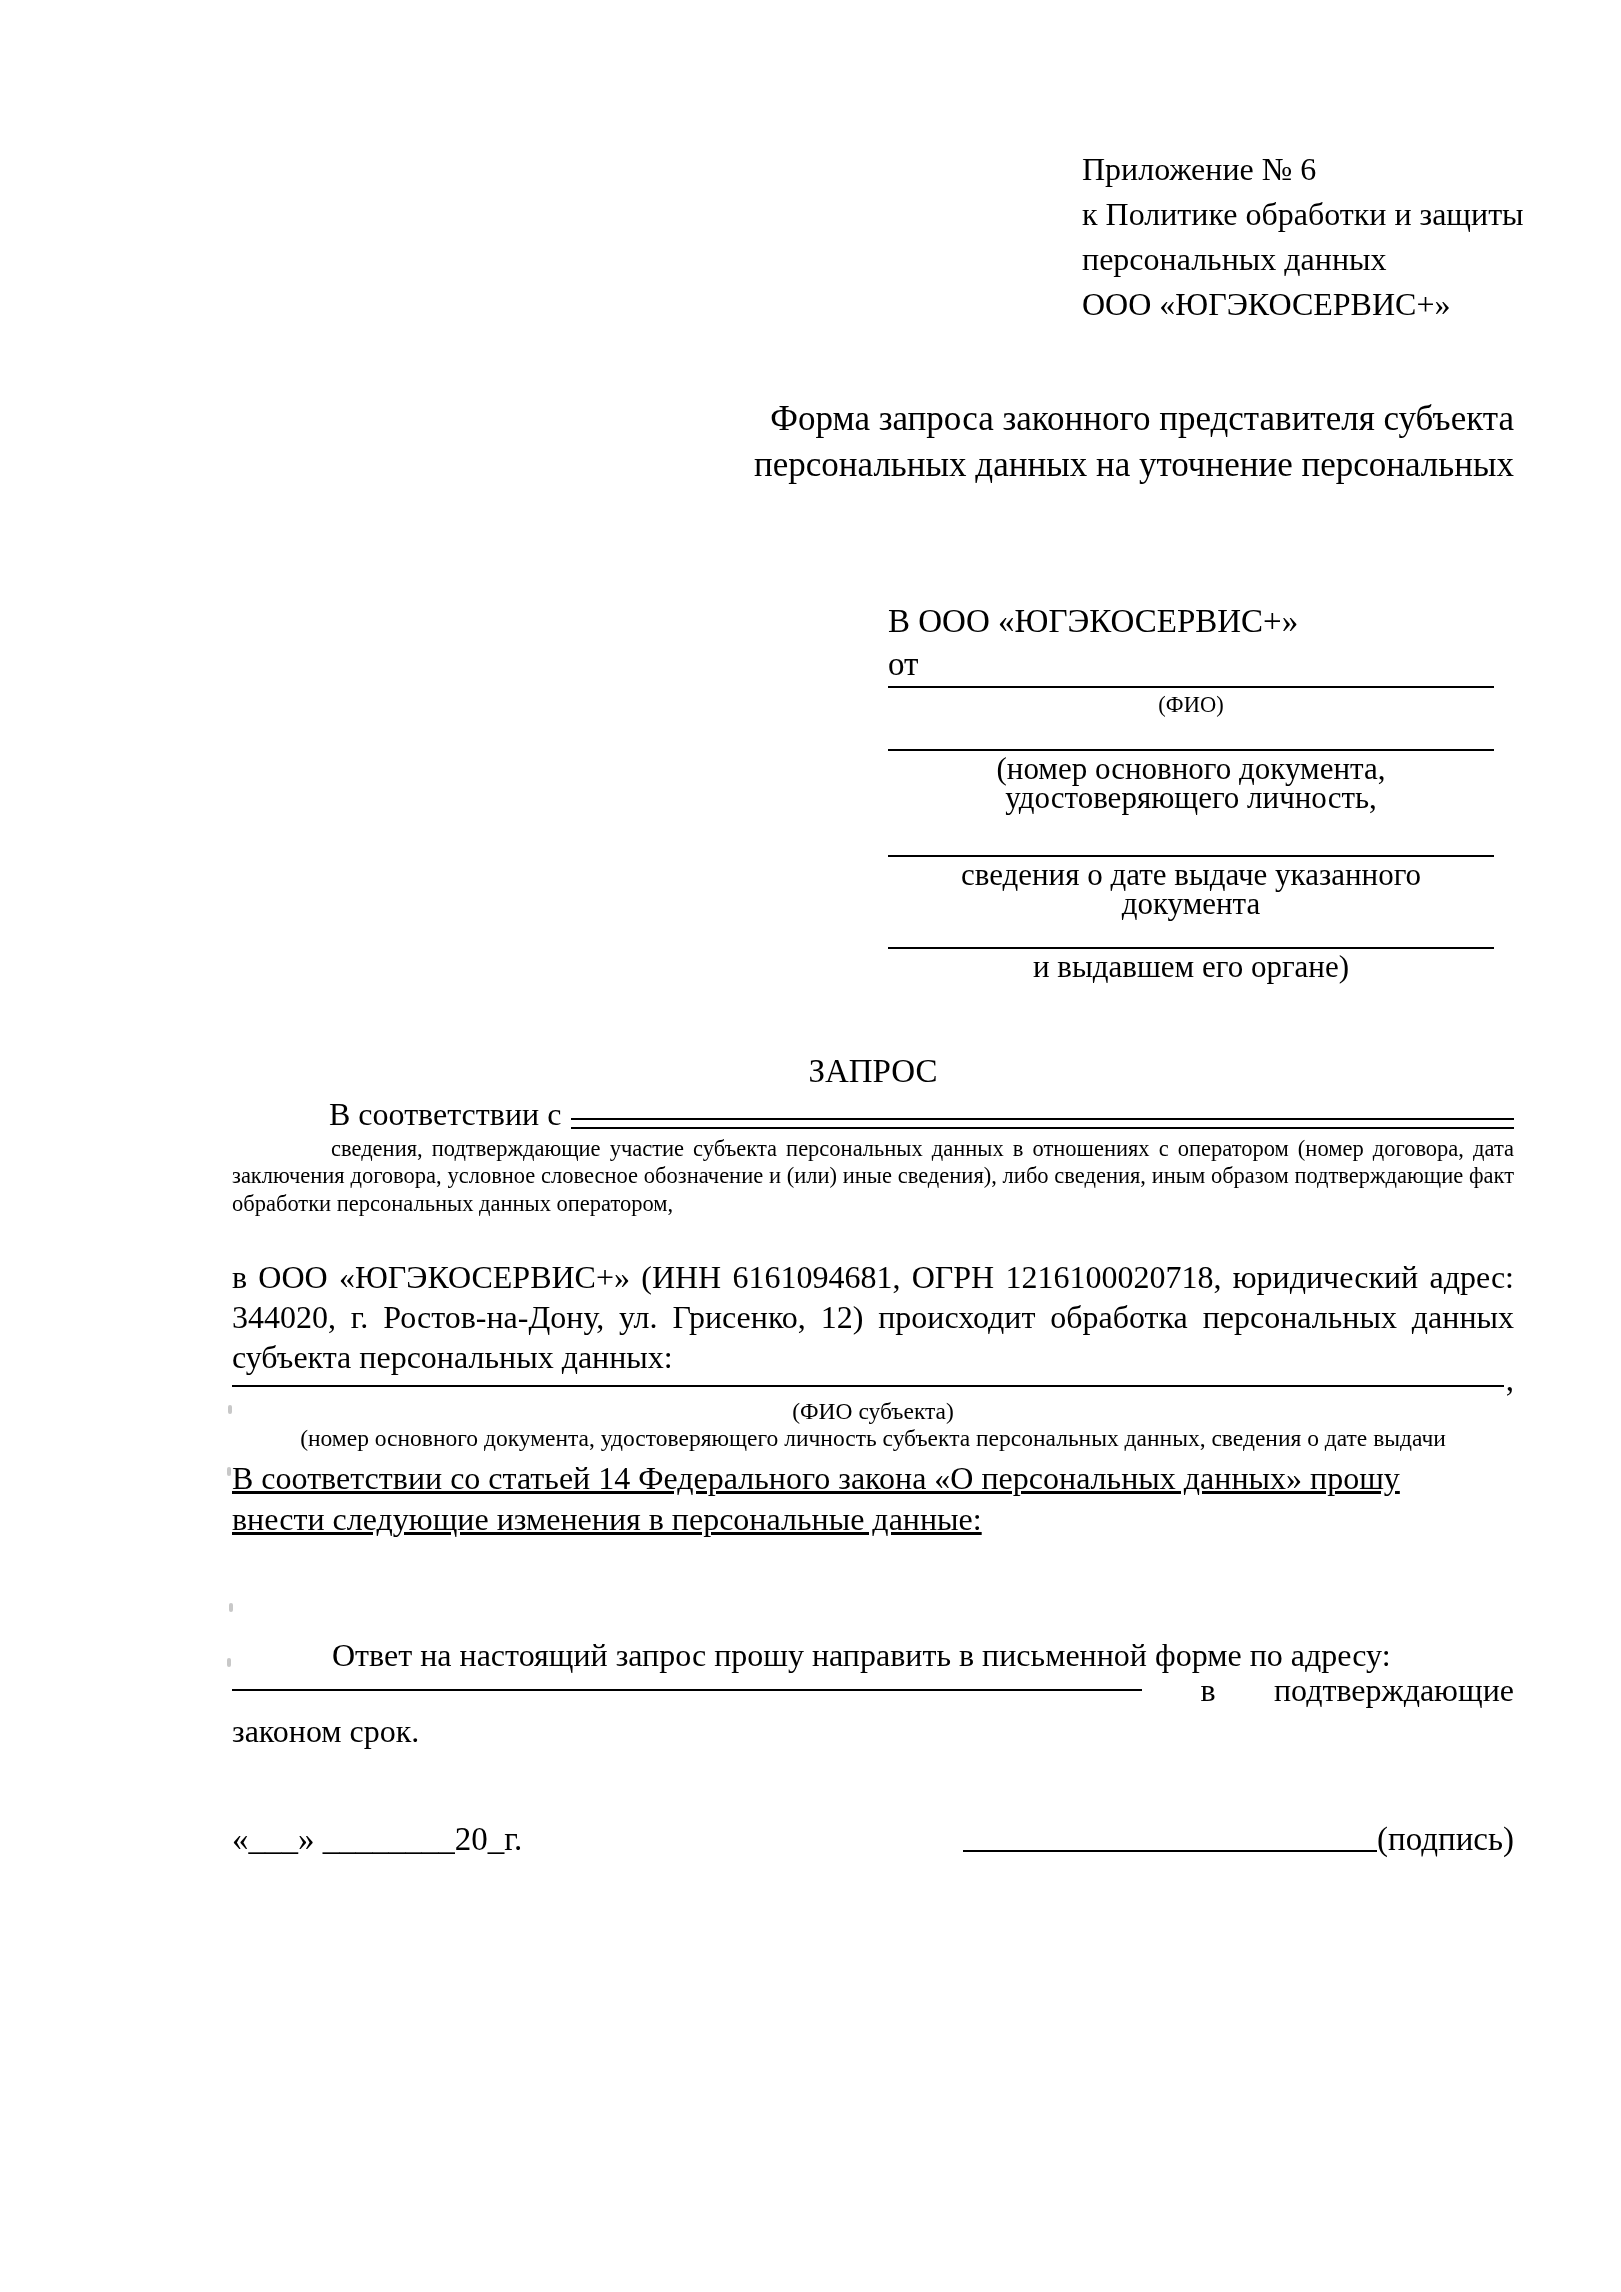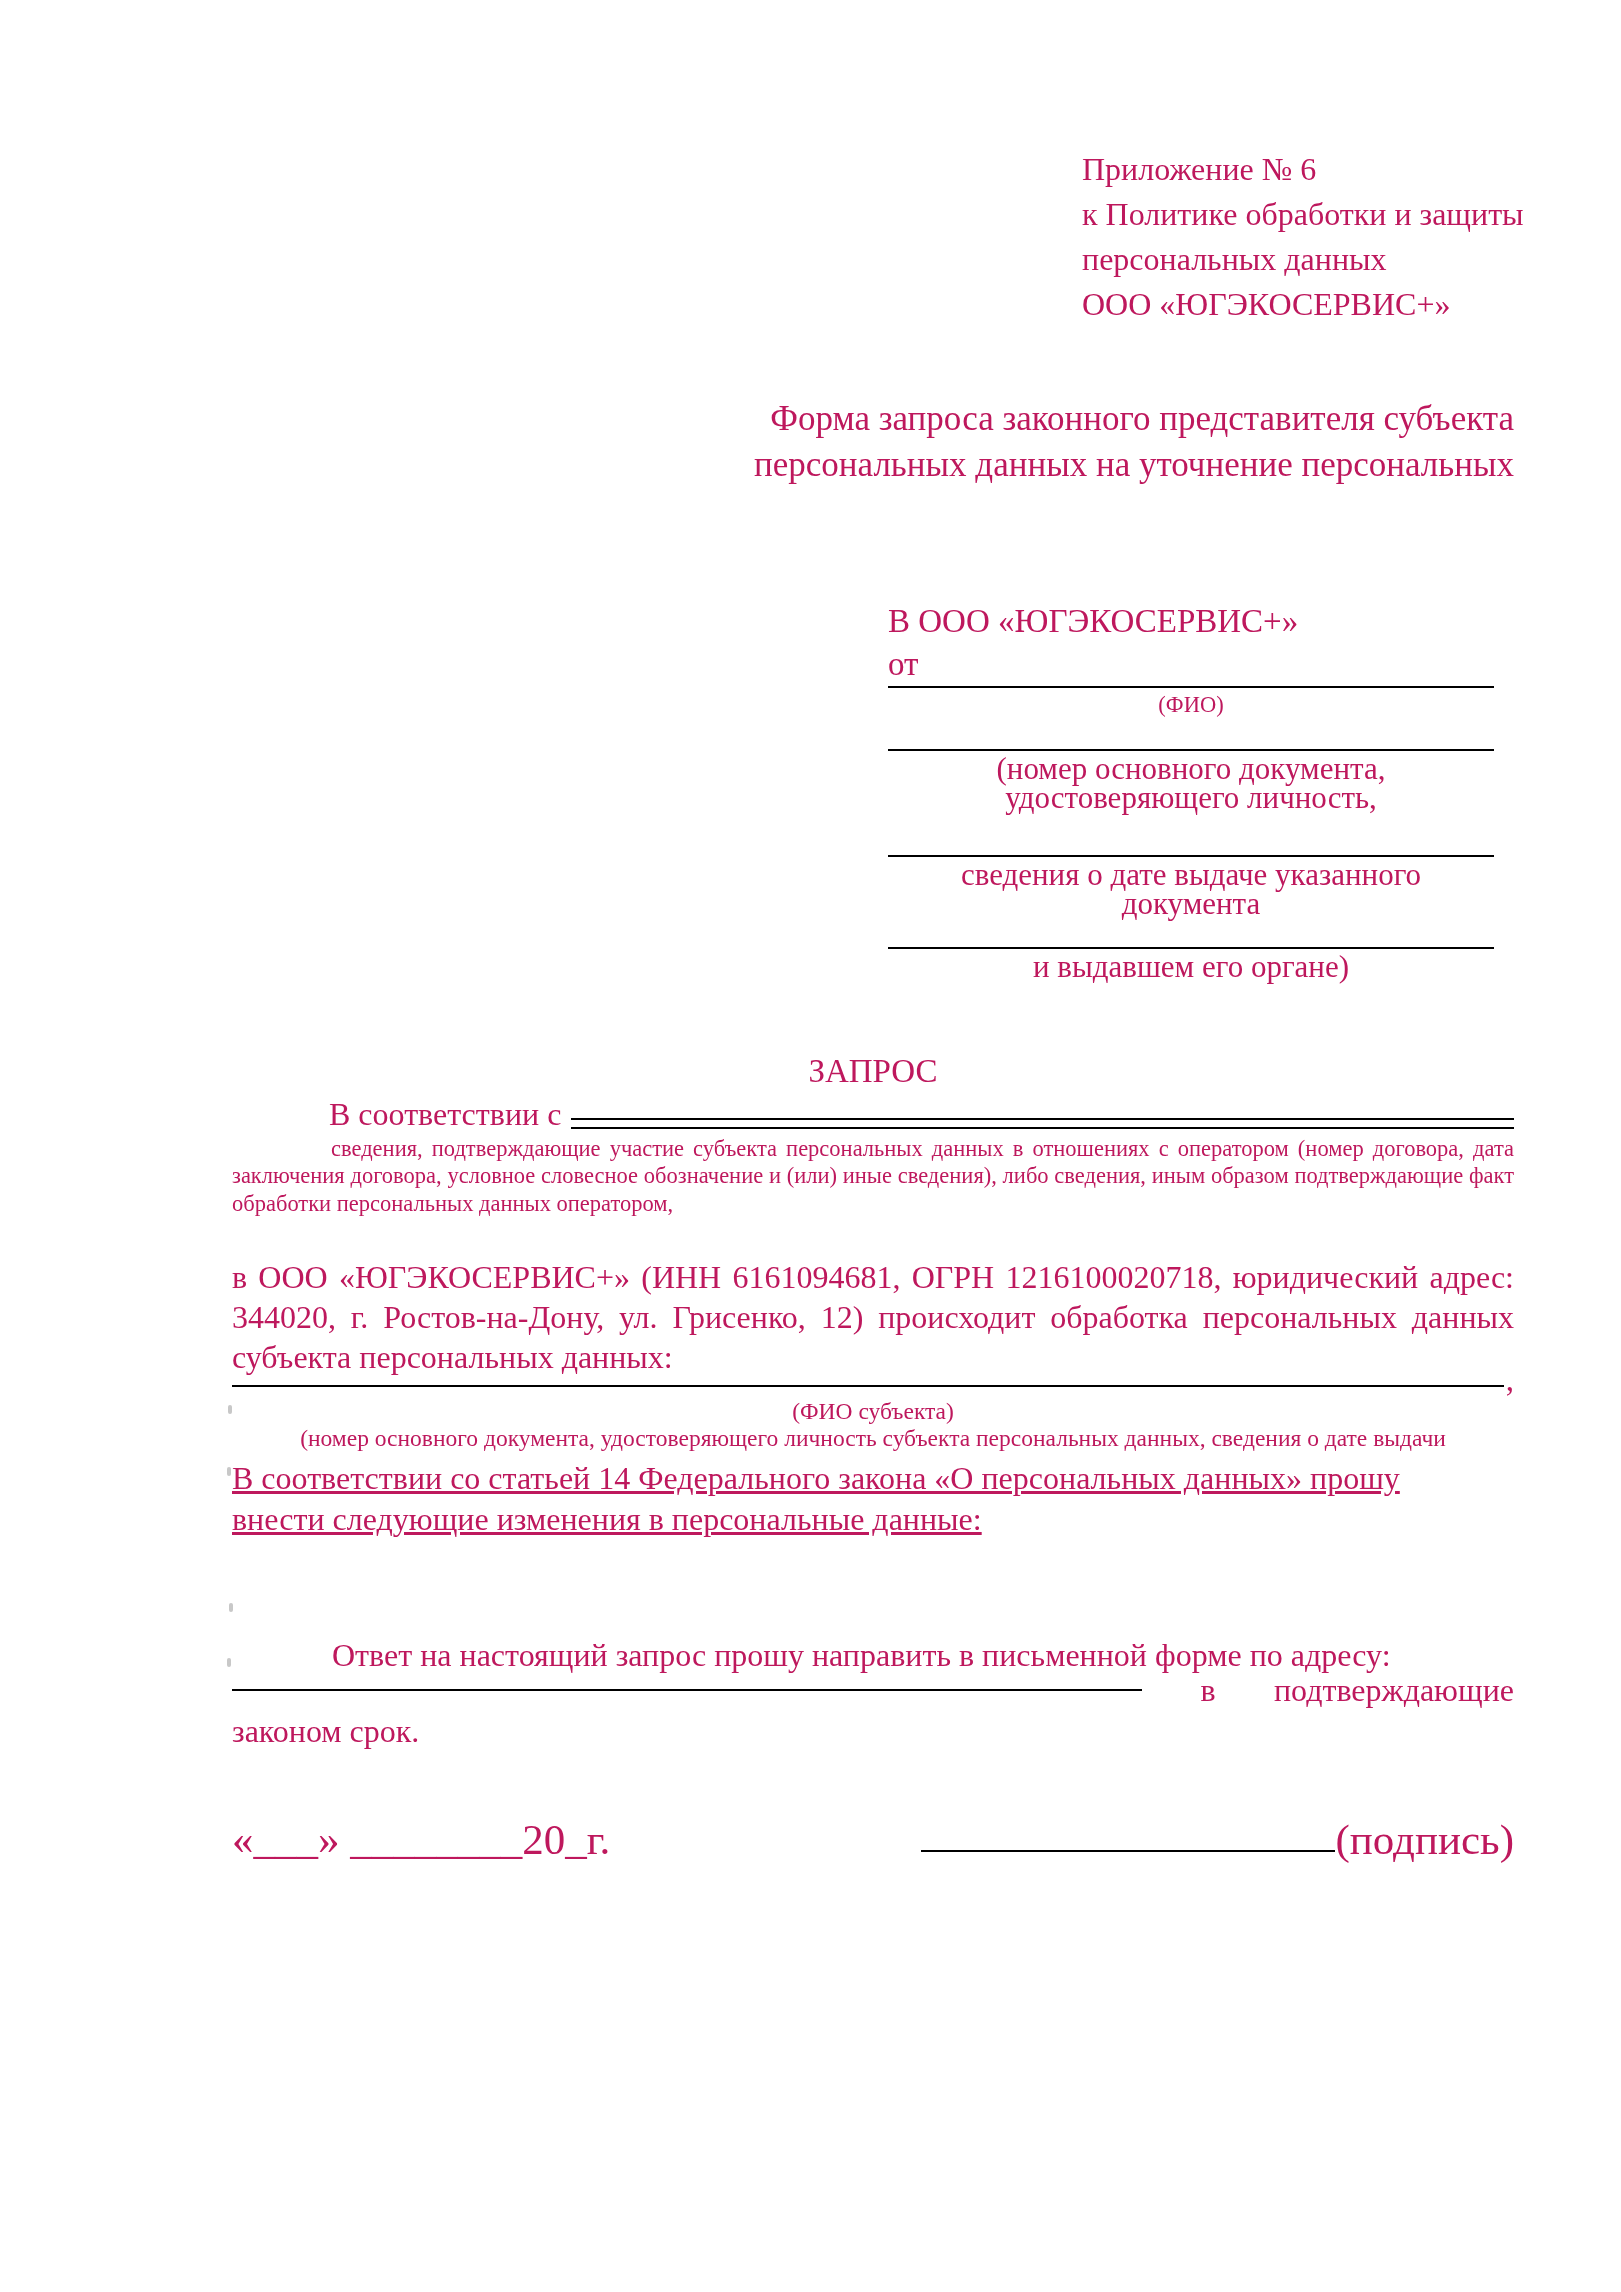--- a/index.html
+++ b/index.html
@@ -1,21 +1,21 @@
 <!DOCTYPE html>
 <html lang="ru"><head>
 <meta charset="utf-8">
 <style>
   html,body{margin:0;padding:0;background:#ffffff;}
   .page{
     position:relative;
     width:1621px;height:2293px;
     background:#ffffff;
     font-family:"Liberation Serif","DejaVu Serif",serif;
-    color:#be185d;
+    color:#000000;
     overflow:hidden;
   }
   
   .appendix{
     position:absolute;left:1082px;top:147px;width:461px;
     font-size:32px;line-height:45px;white-space:nowrap;
   }
   
   .title{
     position:absolute;left:232px;top:396px;width:1282px;
@@ -63,21 +63,21 @@
   .doc-cap-1{}
   .doc-cap-2{margin-top:28px;}
   .law{margin-top:4.9px;text-decoration:underline;}
   .reply-p{margin-top:95px;text-indent:100px;}
   .reply-row{display:flex;justify-content:space-between;align-items:flex-end;height:35px;}
   .rline{width:910px;border-bottom:2.9px solid #000;margin-bottom:19.6px;}
   
   .sig-row{
     position:absolute;left:232px;top:1819px;width:1282px;
     display:flex;justify-content:space-between;align-items:flex-end;
-    font-size:43px;line-height:41px;
+    font-size:33px;line-height:41px;
   }
   .sig-right{display:flex;align-items:flex-end;}
   .sig-line{width:414px;border-bottom:2.9px solid #000;margin-bottom:7.8px;}
   
   .speck{position:absolute;width:3.9px;height:8.8px;background:#c8c8c8;border-radius:2px;}
 </style>
 </head>
 <body>
 
 <div class="page">

